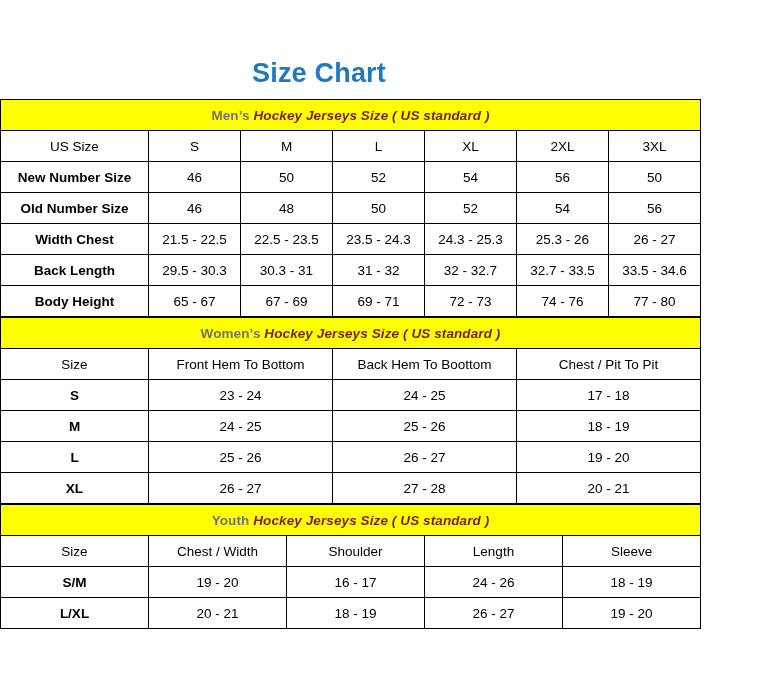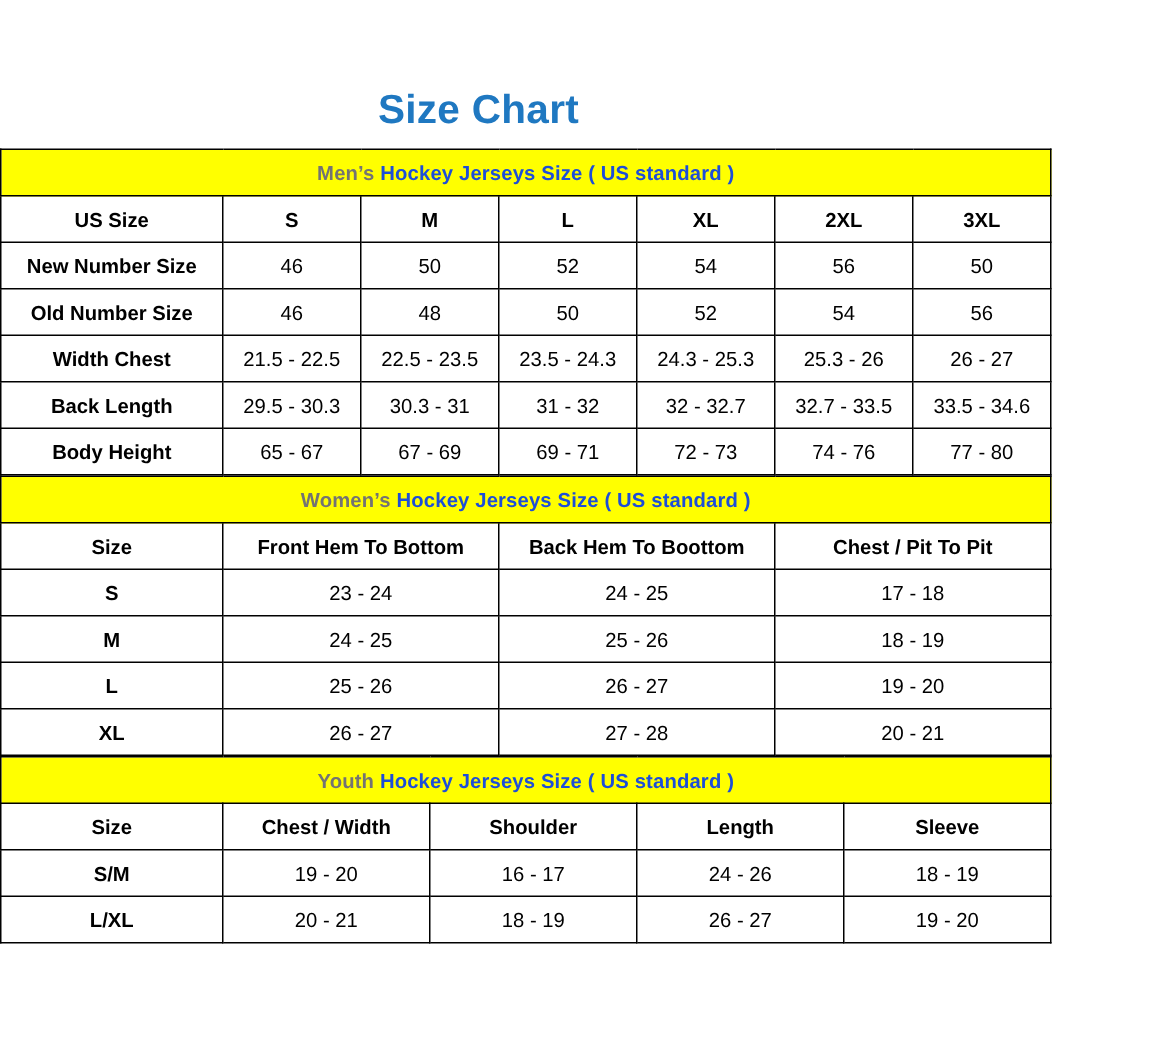--- a/index.html
+++ b/index.html
@@ -50,24 +50,25 @@
     background: #ffff00;
     font-weight: bold;
     font-size: 15px;
     height: 30px;
     letter-spacing: 0.1px;
   }
   .sec-red {
     color: #737373;
   }
   .sec-black {
-    color: #1d4ed8;
+    color: #7f1d1d;
+    font-style: italic;
   }
   td.hdr {
-    font-weight: bold;
+    font-weight: normal;
   }
   td.rowlabel {
     font-weight: bold;
   }
   td.rowlabel-b {
     font-weight: bold;
   }
 </style>
 </head>
 <body>

